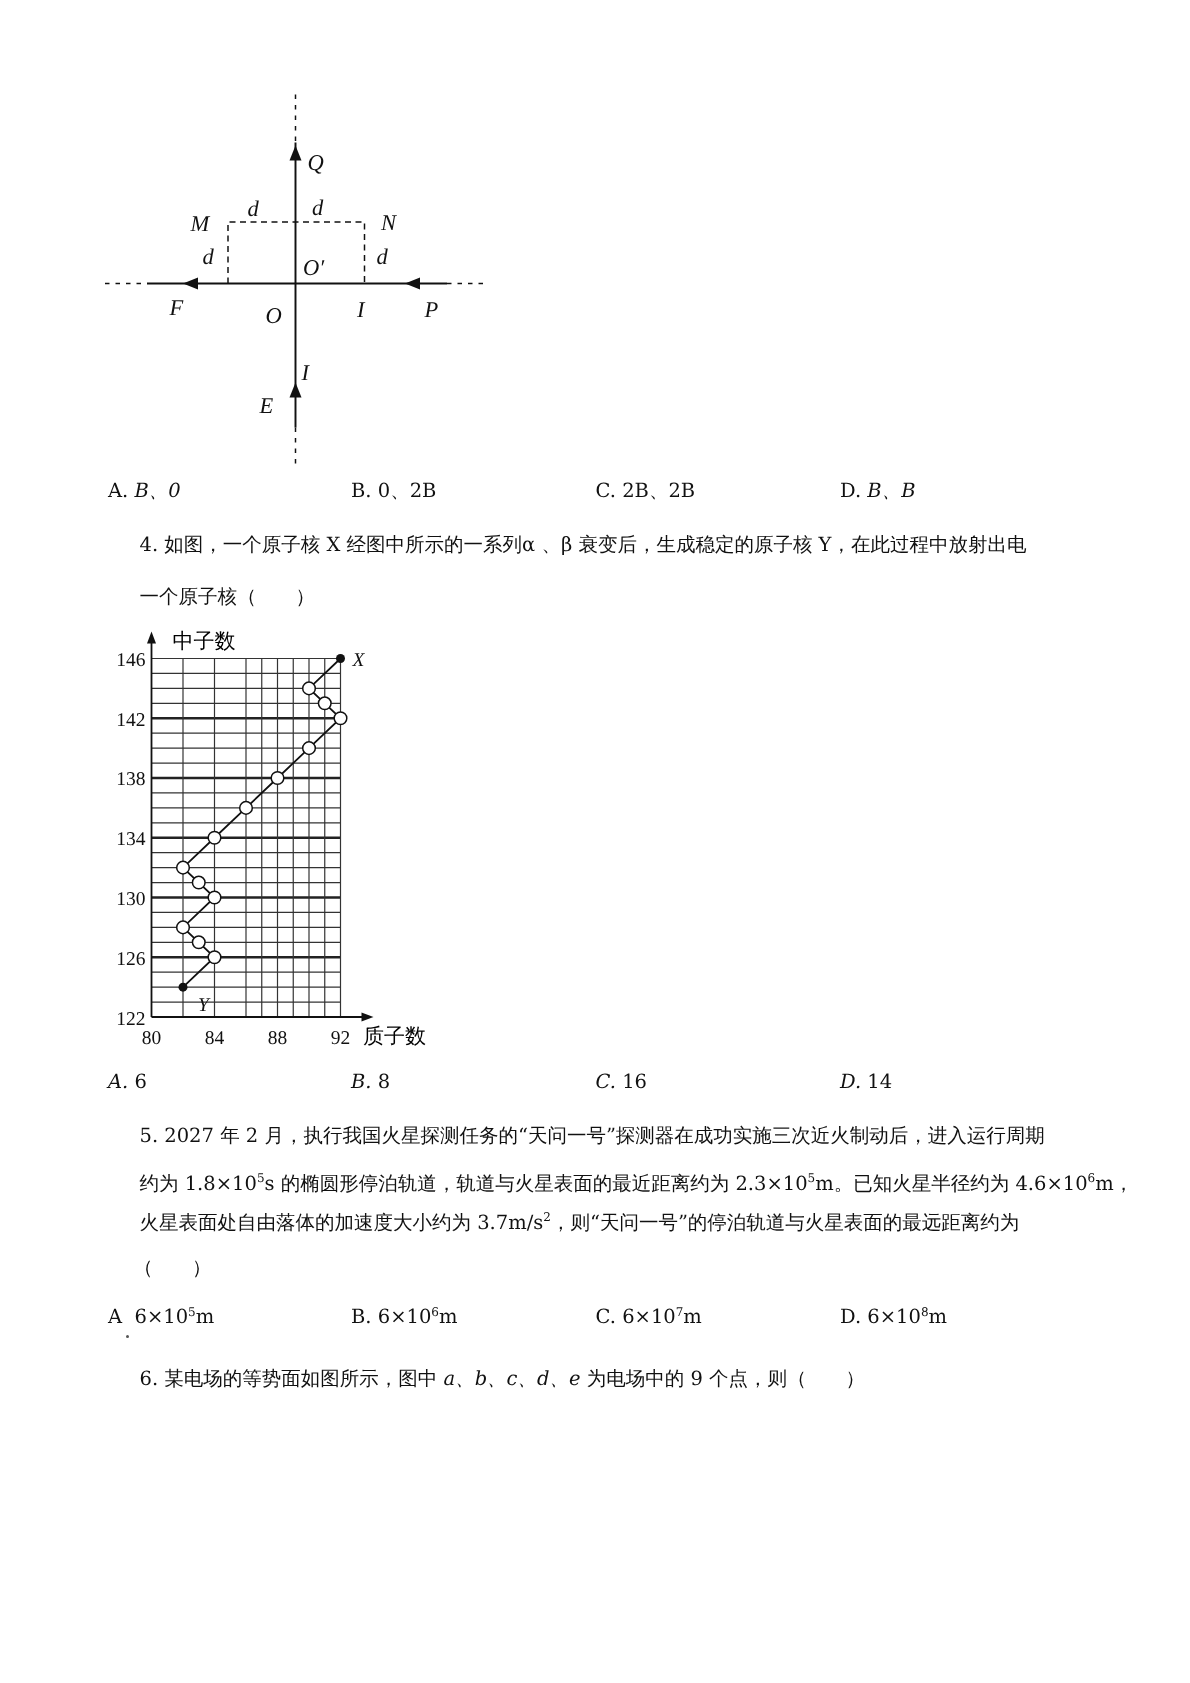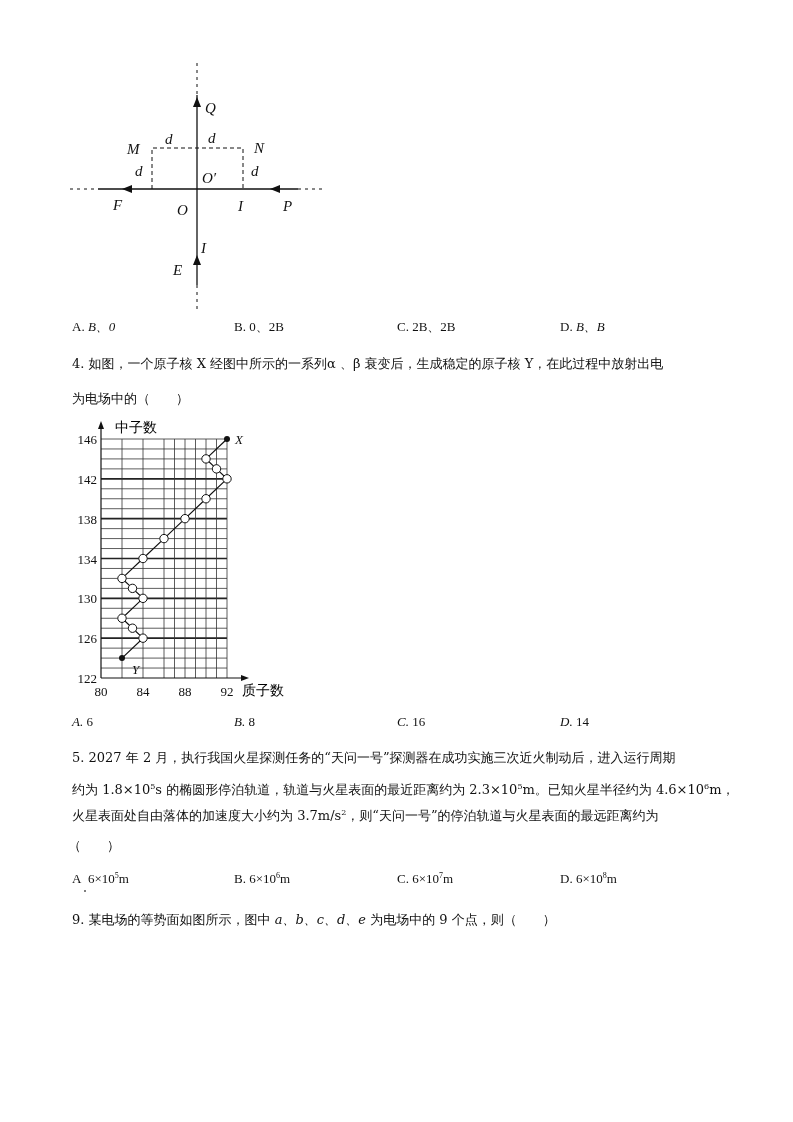--- a/index.html
+++ b/index.html
@@ -1,20 +1,20 @@
 <!DOCTYPE html>
 <html><head>
 <meta charset="utf-8">
 <style>
   html, body { margin:0; padding:0; background:#ffffff; }
   body { width:793px; height:1122px; position:relative; overflow:hidden;
          font-family:"DejaVu Serif", "Liberation Serif", serif; color:#111; }
   .abs { position:absolute; }
-  .txt { font-size:13px; line-height:16px; white-space:nowrap; }
-  .opt { position:absolute; font-size:13px; white-space:nowrap;font-family:Liberation Serif, serif; }
+  .txt { font-size:13px; line-height:16px; white-space:nowrap;margin-left:21px; }
+  .opt { position:absolute; font-size:13px; white-space:nowrap; }
   .it { font-style:italic; }
   svg text { font-family:"Liberation Serif", "DejaVu Serif", serif; }
   sup { font-size:8px; vertical-align:5px; line-height:0; }
 </style>
 </head>
 <body>
 
 <svg class="abs" style="left:60px;top:55px" width="280" height="260" viewBox="0 0 280 260">
   <defs>
     <marker id="arr" markerWidth="8" markerHeight="8" refX="4" refY="4" orient="auto">
@@ -65,21 +65,21 @@
 <div class="opt" style="left:397px;top:318px">
   <span>C.</span>
   <span>2B、2B</span>
 </div>
 <div class="opt" style="left:560px;top:318px">
   <span>D.</span>
   <span class="it">B、B</span>
 </div>
 
 <div class="abs txt" style="left:72px;top:356px">4.  如图，一个原子核 X 经图中所示的一系列α 、β 衰变后，生成稳定的原子核 Y，在此过程中放射出电</div>
-<div class="abs txt" style="left:72px;top:391px">为电场中的（　　）</div>
+<div class="abs txt" style="left:72px;top:391px">一个原子核（　　）</div>
 
 <svg class="abs" id="chart" style="left:60px;top:415px" width="250" height="290" viewBox="0 0 250 290">
   <g id="grid">
       <line x1="41" y1="253.04166666666666" x2="167" y2="253.04166666666666" stroke="#333" stroke-width="0.8"></line>
       <line x1="41" y1="243.08333333333334" x2="167" y2="243.08333333333334" stroke="#333" stroke-width="0.8"></line>
       <line x1="41" y1="233.125" x2="167" y2="233.125" stroke="#333" stroke-width="0.8"></line>
       <line x1="41" y1="223.16666666666669" x2="167" y2="223.16666666666669" stroke="#222" stroke-width="1.6"></line>
       <line x1="41" y1="213.20833333333331" x2="167" y2="213.20833333333331" stroke="#333" stroke-width="0.8"></line>
       <line x1="41" y1="203.25" x2="167" y2="203.25" stroke="#333" stroke-width="0.8"></line>
       <line x1="41" y1="193.29166666666666" x2="167" y2="193.29166666666666" stroke="#333" stroke-width="0.8"></line>
@@ -193,14 +193,14 @@
   <span>C.</span>
   <span>6×10</span><sup>7</sup><span>m</span>
 </div>
 <div class="opt" style="left:560px;top:871px">
   <span>D.</span>
   <span>6×10</span><sup>8</sup><span>m</span>
 </div>
 <div class="abs" style="left:84px;top:890px;width:2px;height:2px;background:#555;border-radius:1px"></div>
 
 <div class="abs txt" style="left:72px;top:912px">
-  <span>9.  某电场的等势面如图所示，图中 </span><span class="it">a、b、c、d、e</span><span> 为电场中的 9 个点，则（　　）</span>
+  <span>6.  某电场的等势面如图所示，图中 </span><span class="it">a、b、c、d、e</span><span> 为电场中的 9 个点，则（　　）</span>
 </div>
 
 </body></html>

